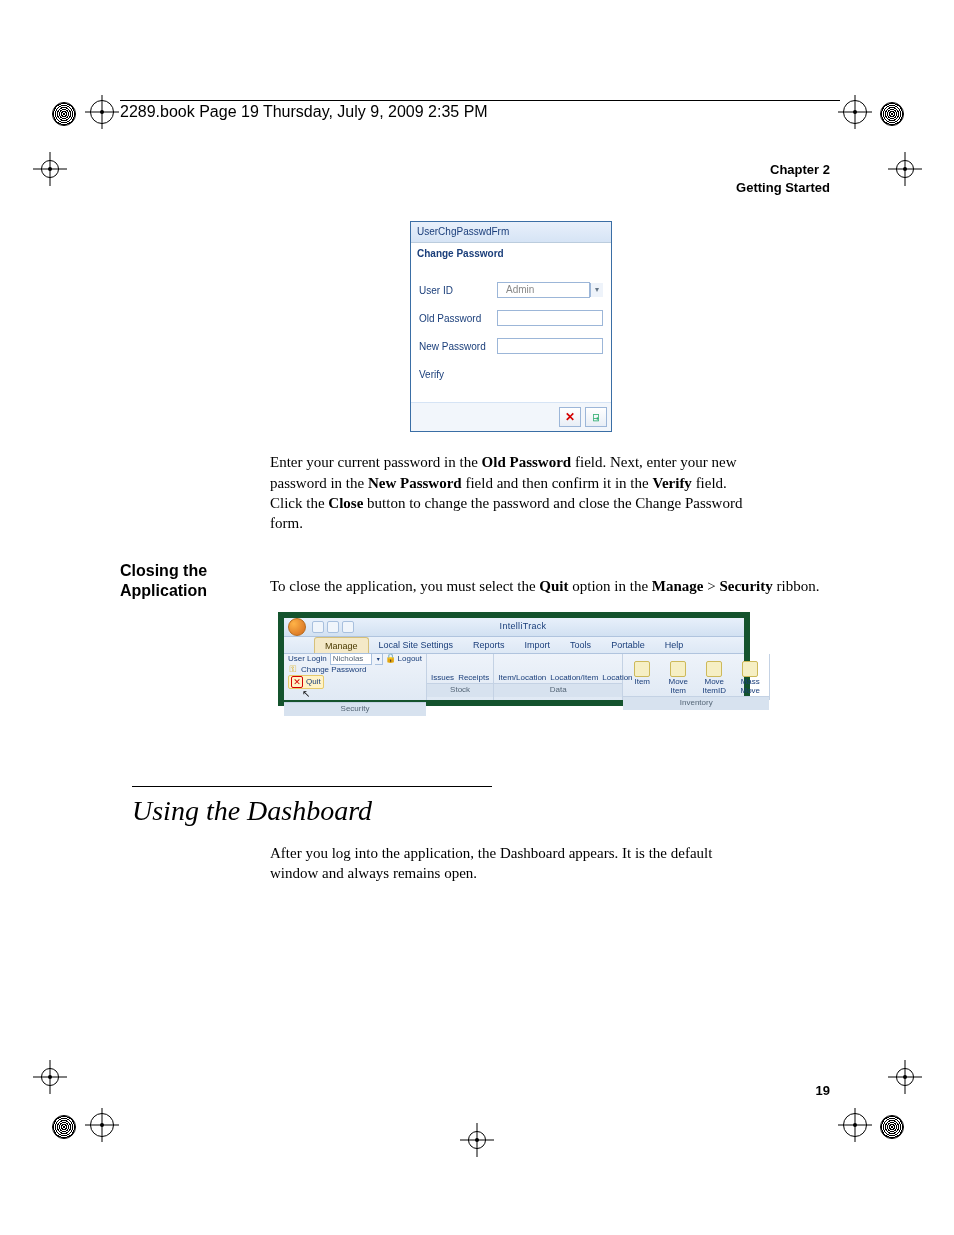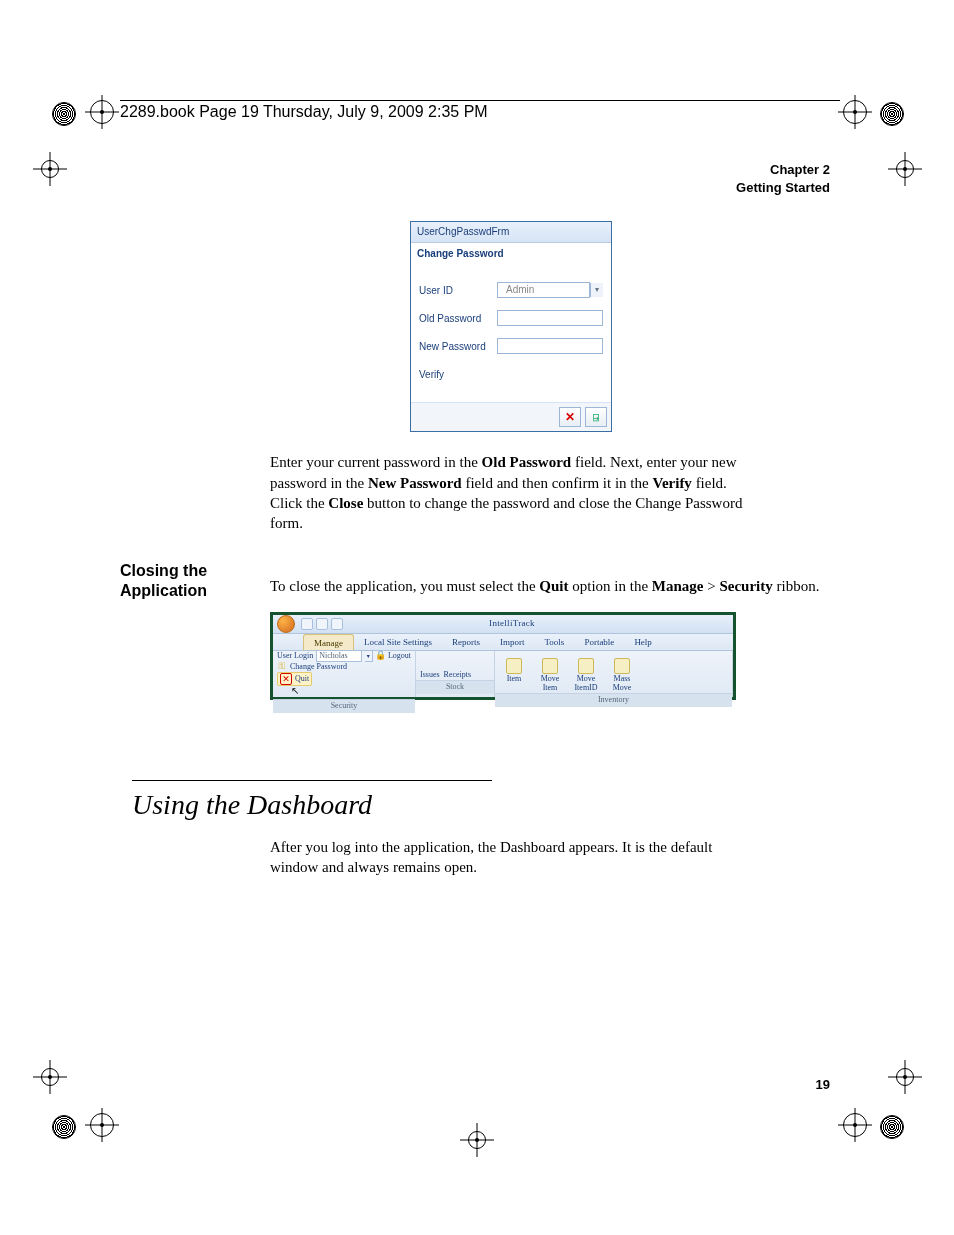--- a/index.html
+++ b/index.html
@@ -135,23 +135,23 @@
     line-height: 1.25;
     padding-right: 20px;
   }
   .sidehead-body {
     flex: 1;
     font-size: 15px;
     line-height: 1.35;
   }
   .ribbon-shot {
     width: 460px;
-    margin: 14px 0 0 0;
-    border: 3px solid #14532d;
-    font-family: Liberation Serif, serif;
+    margin: 14px 0 0 8px;
+    border: 6px solid #14532d;
+    font-family: Liberation Sans, sans-serif;
     font-size: 9px;
     background: #dce6f2;
   }
   .ribbon-titlebar {
     display: flex; align-items: center;
     background: linear-gradient(#e8f0fb,#d2e1f2);
     border-bottom: 1px solid #b0c4de;
     height: 18px;
   }
   .orb {
@@ -397,20 +397,28 @@
           </div>
 
           <div class="rgroup" style="width:70px;">
             <div class="data-items">
               <div class="data-btn">Issues</div>
               <div class="data-btn">Receipts</div>
             </div>
             <div class="rgroup-label">Stock</div>
           </div>
 
+          <div class="rgroup" style="width:120px;">
+            <div class="data-items">
+              <div class="data-btn">Item/Location</div>
+              <div class="data-btn">Location/Item</div>
+              <div class="data-btn">Location</div>
+            </div>
+            <div class="rgroup-label">Data</div>
+          </div>
 
           <div class="rgroup" style="flex:1;">
             <div class="inv-items">
               <div class="inv-btn"><div class="blk"></div><span>Item</span></div>
               <div class="inv-btn"><div class="blk"></div><span>Move Item</span></div>
               <div class="inv-btn"><div class="blk"></div><span>Move ItemID</span></div>
               <div class="inv-btn"><div class="blk"></div><span>Mass Move</span></div>
             </div>
             <div class="rgroup-label">Inventory</div>
           </div>

